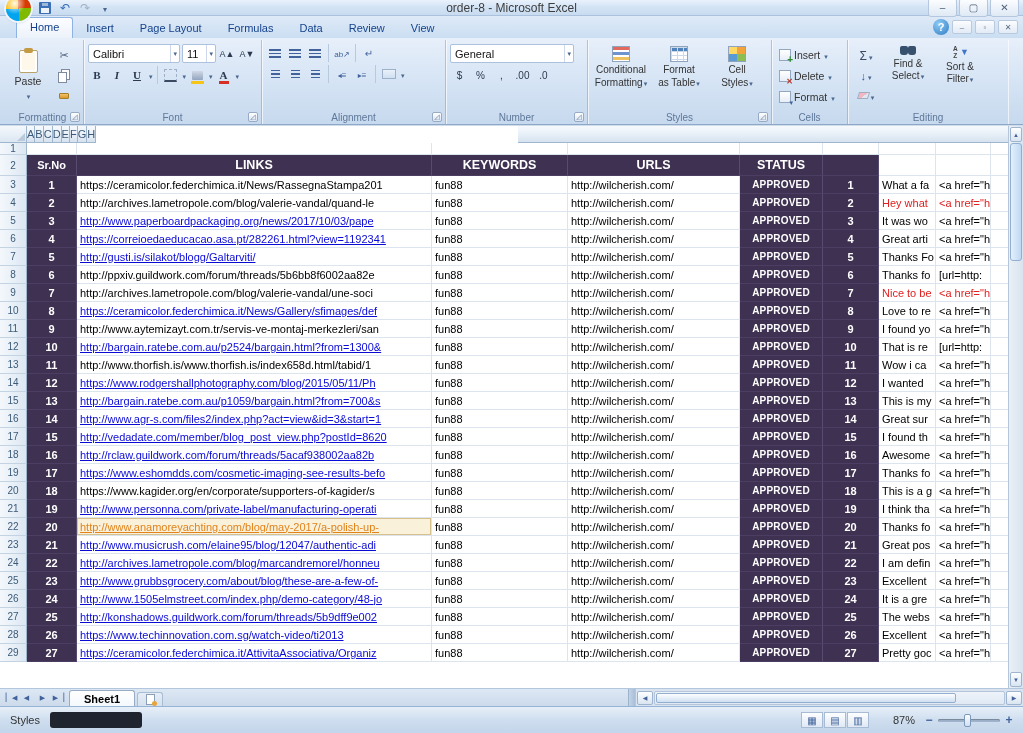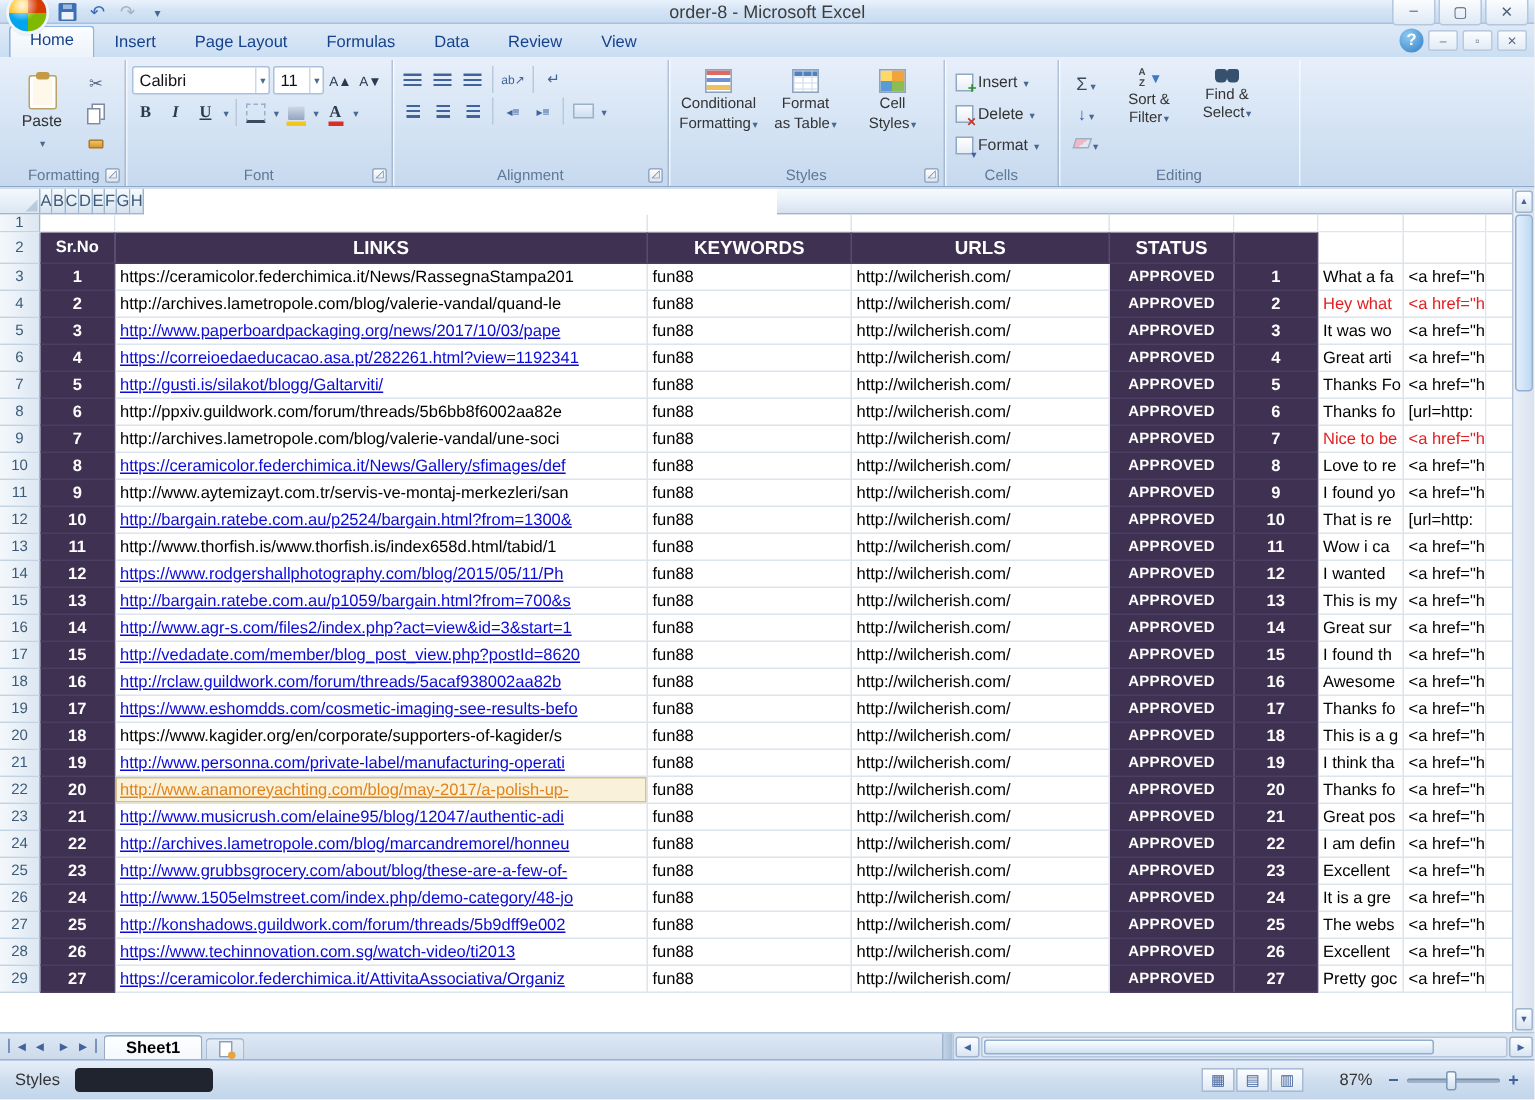--- a/index.html
+++ b/index.html
@@ -20,21 +20,21 @@
   .i-save::after { content:""; position:absolute; left:3px; right:3px; top:1px; height:3px; background:#9db9d9; }
   .i-undo::after { content:"↶"; color:#3a6db4; font-size:12px; }
   .i-redo::after { content:"↷"; color:#a3b1c4; font-size:12px; }
   .qarr::after { content:"▾"; font-size:8px; color:#4a6890; }
   .title { position:absolute; left:0; right:0; text-align:center; font-size:12px; color:#3d3d3d; }
   .winbtns { margin-left:auto; display:flex; z-index:2; padding-right:4px; }
   .wbtn { width:29px; height:19px; margin-left:2px; display:flex; align-items:center; justify-content:center; font-size:10px; color:#4e617a; border:1px solid #b4c7de; border-radius:3px; background:linear-gradient(#fdfeff,#dfe9f5); }
   .wmin::after{content:"–";} .wmax::after{content:"▢";} .wcls::after{content:"✕";}
 
   
-  .tabstrip { height:22px; flex:none; background:linear-gradient(#dfeaf8,#cadef2); display:flex; align-items:flex-end; padding-left:6px; }
+  .tabstrip { height:22px; flex:none; background:linear-gradient(#dfeaf8,#cadef2); display:flex; align-items:flex-end; padding-left:16px; }
   .rtab { padding:3px 13px 4px; font-size:11px; color:#15428b; border-radius:3px 3px 0 0; }
   .rtab.active { background:linear-gradient(#fcfdff,#edf3fa); border:1px solid #8db2e3; border-bottom:none; padding-bottom:5px; }
   .strip-right { margin-left:auto; display:flex; align-items:center; gap:3px; padding:0 5px 3px 0; }
   .helpbtn { width:16px; height:16px; border-radius:50%; background:radial-gradient(circle at 35% 30%, #8ecbf4, #2f7cc4); color:#fff; font-weight:bold; font-size:11px; display:flex; align-items:center; justify-content:center; }
   .helpbtn::after { content:"?"; }
   .mini { width:20px; height:14px; display:flex; align-items:center; justify-content:center; font-size:8px; color:#5a6b82; border:1px solid #b9cadf; border-radius:2px; background:linear-gradient(#fbfdff,#e2ebf6); }
 
   
   .ribbon { height:87px; flex:none; background:linear-gradient(#e7effa,#d4e3f4 55%,#c7d9ee); border-bottom:1px solid #8fa8c8; display:flex; padding:2px 0 0 2px; }
   .rgroup { position:relative; padding:2px 4px 15px; border-right:1px solid rgba(130,152,185,.5); box-shadow:1px 0 0 rgba(255,255,255,.65); flex:none; }
@@ -352,20 +352,46 @@
                 <span class="i-merge"></span>
               </div>
             <span class="arr"></span>
           </div>
         </div>
       </div>
       <div class="rg-label">Alignment</div>
       <div class="dlg"></div>
     </div>
 
+    <div class="rgroup g-number">
+      <div class="rg-body">
+        <div class="col">
+          <div class="row">
+            <div class="combo w-numfmt">
+                <span>General</span>
+                <span class="carr"></span>
+              </div>
+          </div>
+          <div class="row">
+
+              <div class="nbtn">$</div>
+
+              <div class="nbtn">%</div>
+
+              <div class="nbtn">,</div>
+
+              <div class="nbtn">.00</div>
+
+              <div class="nbtn">.0</div>
+            </div>
+        </div>
+      </div>
+      <div class="rg-label">Number</div>
+      <div class="dlg"></div>
+    </div>
 
     <div class="rgroup g-styles">
       <div class="rg-body">
 
           <div class="bigbtn">
             <span class="sic i-cf"></span>
             <span>Conditional</span>
             <span><span>Formatting</span><span class="arr"></span></span>
           </div>
 
@@ -423,29 +449,29 @@
               <span class="arr"></span>
             </div>
           <div class="edbtn">
               <span class="i-erase"></span>
               <span class="arr"></span>
             </div>
         </div>
         <div style="display:flex;">
 
             <div class="edbig">
+              <span class="eic i-find"></span>
+              <span>Find &amp;</span>
+              <span><span>Select</span><span class="arr"></span></span>
+            </div>
+
+            <div class="edbig">
               <span class="eic i-sort"></span>
               <span>Sort &amp;</span>
               <span><span>Filter</span><span class="arr"></span></span>
-            </div>
-
-            <div class="edbig">
-              <span class="eic i-find"></span>
-              <span>Find &amp;</span>
-              <span><span>Select</span><span class="arr"></span></span>
             </div>
           </div>
       </div>
       <div class="rg-label">Editing</div>
     </div>
 
   </div>
 
 
   <div class="gridwrap">

